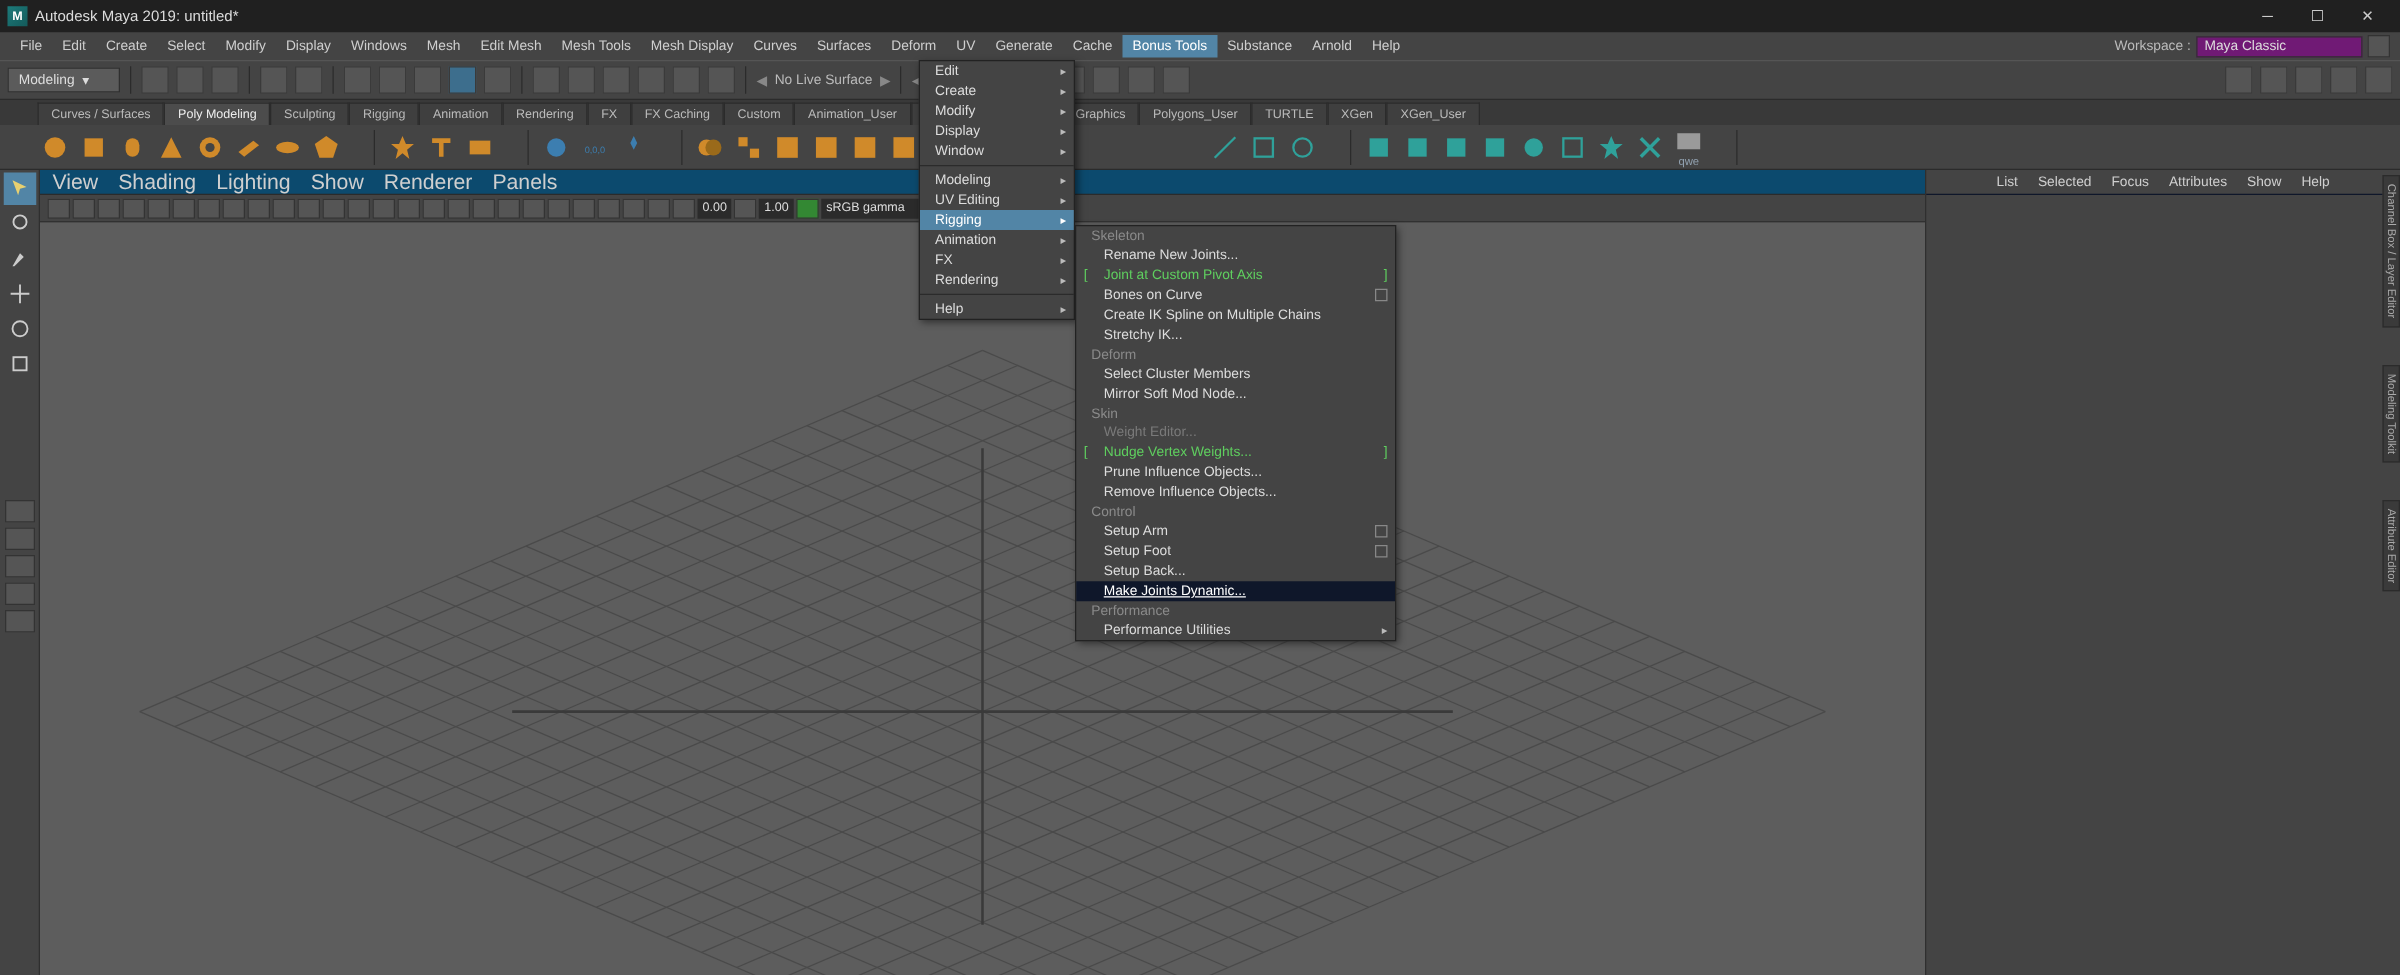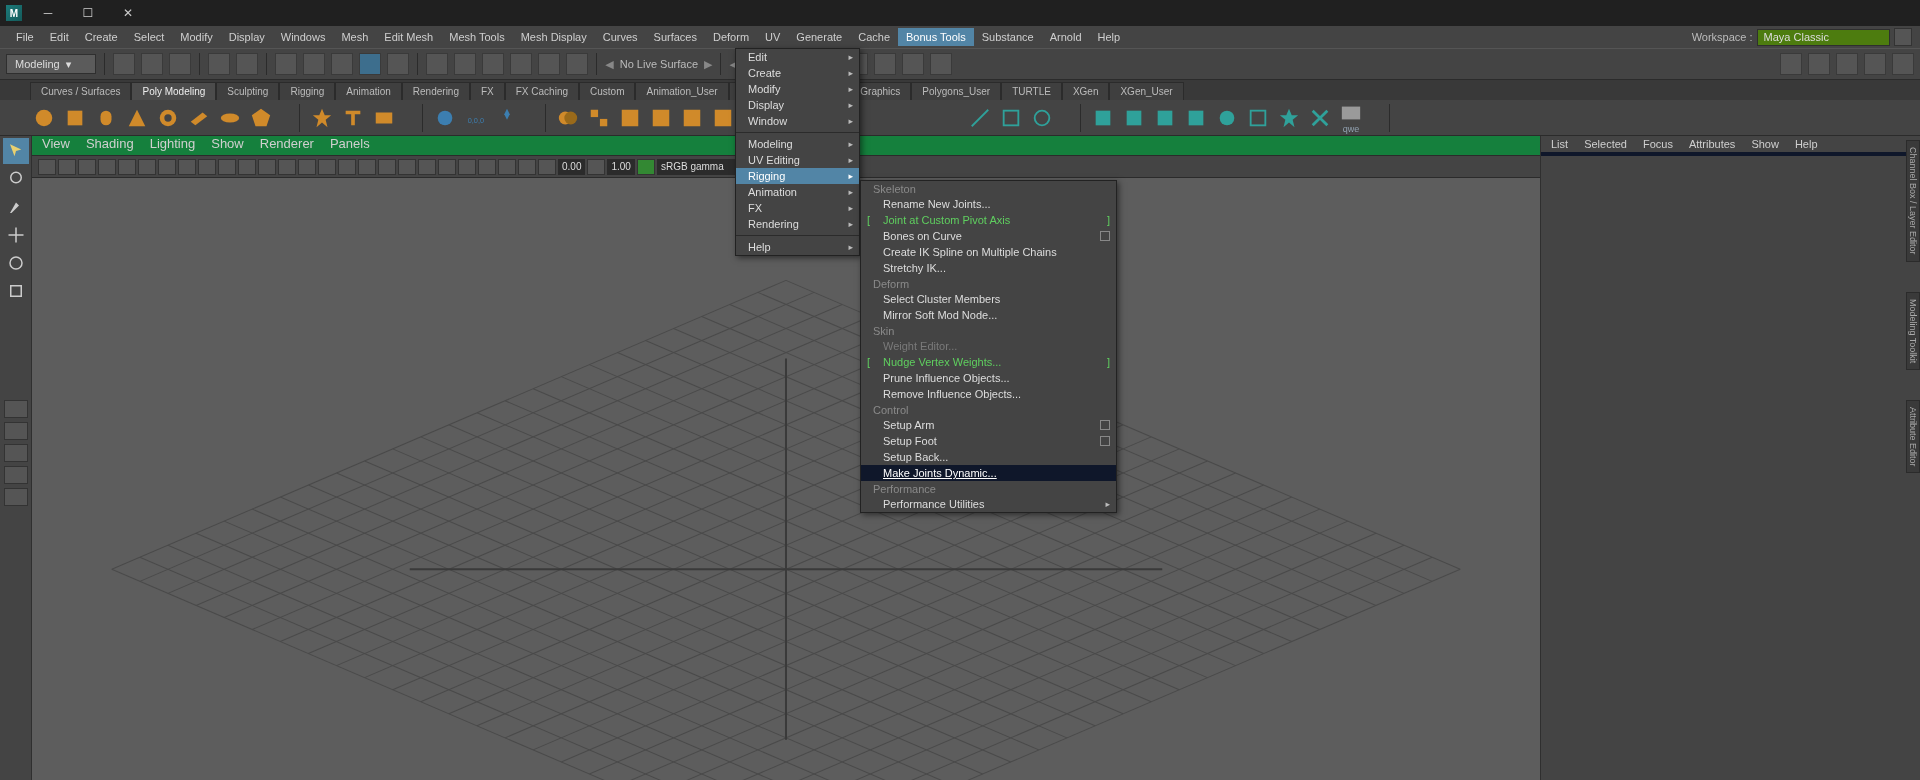--- a/index.html
+++ b/index.html
@@ -10,21 +10,21 @@
 .titlebar .logo { width: 16px; height: 16px; background: linear-gradient(135deg,#1c7a7a,#145b5b); color:#fff; display:flex; align-items:center; justify-content:center; font-weight:bold; font-size:10px; margin-right:6px; }
 .titlebar .title { flex: 1; }
 .titlebar .winbtn { width: 40px; height: 26px; display:flex; align-items:center; justify-content:center; color:#ccc; }
 
 
 .menubar { background: #444444; height: 22px; display:flex; align-items:center; padding: 0 8px; color:#cfcfcf; }
 .menubar .menuitem { padding: 3px 8px; cursor: default; }
 .menubar .menuitem.active { background:#5285a6; color:#fff; }
 .menubar .spacer { flex:1; }
 .menubar .wslabel { color:#bbb; margin-right:4px; }
-.menubar .wsselect { background:#4d7c0f; border:1px solid #2f2f2f; color:#ddd; padding:1px 60px 1px 6px; height:17px; }
+.menubar .wsselect { background:#701a75; border:1px solid #2f2f2f; color:#ddd; padding:1px 60px 1px 6px; height:17px; }
 
 
 .statusline { background:#444444; height:32px; border-top:1px solid #555; border-bottom:1px solid #2b2b2b; display:flex; align-items:center; padding:0 6px; gap:6px; }
 .statusline .combo { background:#5b5b5b; border:1px solid #2f2f2f; color:#ddd; padding:2px 24px 2px 8px; height:20px; display:flex; align-items:center; }
 .statusline .sep { width:1px; height:22px; background:#2b2b2b; margin:0 2px; }
 .statusline .iconbtn { width:22px; height:22px; background:#555; border:1px solid #3a3a3a; }
 .statusline .iconbtn.blue { background:#3d6e8d; }
 .statusline .label { color:#bbb; white-space:nowrap; }
 
 
@@ -46,29 +46,29 @@
 
 .main { display:flex; height: calc(780px - 26px - 22px - 32px - 20px - 36px); }
 .toolbox { width:32px; background:#444; border-right:1px solid #2f2f2f; display:flex; flex-direction:column; align-items:center; padding-top:2px; gap:2px; }
 .toolbox .tb { width:26px; height:26px; display:flex; align-items:center; justify-content:center; }
 .toolbox .tb.sel { background:#5285a6; }
 .toolbox .tb svg { width:18px; height:18px; }
 .toolbox .gap { height:90px; }
 .toolbox .panelbtn { width:24px; height:18px; background:#555; border:1px solid #333; margin-top:2px; }
 
 .viewport-wrap { flex:1; display:flex; flex-direction:column; background:#5d5d5d; }
-.panelmenu { height:20px; background:#15803d; color:#cfcfcf; display:flex; padding-left:10px; gap:16px; font-size:13px; border-bottom:1px solid #2b2b2b; }
+.panelmenu { height:20px; background:#0c4a6e; color:#cfcfcf; display:flex; padding-left:10px; gap:16px; font-size:17px; border-bottom:1px solid #2b2b2b; }
 .paneltoolbar { height:22px; background:#444; display:flex; align-items:center; padding-left:6px; gap:2px; border-bottom:1px solid #2b2b2b; }
 .paneltoolbar .pb { width:18px; height:16px; background:#555; border:1px solid #333; }
 .paneltoolbar .field { background:#2b2b2b; color:#ddd; padding:0 4px; height:16px; font-size:10px; display:flex; align-items:center; }
 .viewport { flex:1; background:#5d5d5d; position:relative; overflow:hidden; }
 
 
 .attr-ed { width:380px; background:#444; border-left:1px solid #2f2f2f; display:flex; flex-direction:column; }
-.attr-ed .aemenu { height:20px; display:flex; align-items:center; gap:16px; padding:0 10px; color:#cfcfcf; border-bottom:4px solid #0f172a; font-size:11px; }
+.attr-ed .aemenu { height:20px; display:flex; align-items:center; gap:16px; padding:0 10px; color:#cfcfcf; border-bottom:1px solid #0f172a; font-size:11px;justify-content:center; }
 .attr-ed .msg { padding:10px 12px; color:#bbb; }
 
 
 .right-tabs { position:absolute; right:0; top:140px; width:14px; display:flex; flex-direction:column; gap:30px; }
 .right-tabs .vtab { writing-mode: vertical-rl; font-size:9px; color:#aaa; background:#3a3a3a; padding:6px 1px; border:1px solid #2b2b2b; }
 
 
 .menu-popup { position:absolute; background:#444; border:1px solid #222; box-shadow:2px 2px 6px rgba(0,0,0,.5); font-size:11px; color:#ddd; z-index:100; }
 .menu-popup .mi { height:16px; padding:0 24px 0 12px; display:flex; align-items:center; white-space:nowrap; position:relative; }
 .menu-popup .mi.sub::after { content:"▸"; position:absolute; right:6px; font-size:9px; color:#bbb; }
@@ -85,20 +85,21 @@
 .submenu .si .box { position:absolute; right:6px; width:10px; height:10px; border:1px solid #888; }
 .submenu .si.sub::after { content:"▸"; position:absolute; right:6px; font-size:9px; color:#bbb; }
 .submenu .si.disabled { color:#7a7a7a; }
 .submenu .si.hl { background:#0f172a; color:#fff;text-decoration:underline; }
 </style>
 </head>
 <body>
 
 <div class="titlebar">
   <div class="logo">M</div>
+  <div class="title">Autodesk Maya 2019: untitled*</div>
   <div class="winbtn">─</div>
   <div class="winbtn">☐</div>
   <div class="winbtn close">✕</div>
 </div>
 
 <div class="menubar" id="menubar">
     <div class="menuitem">File</div>
     <div class="menuitem">Edit</div>
     <div class="menuitem">Create</div>
     <div class="menuitem">Select</div>

